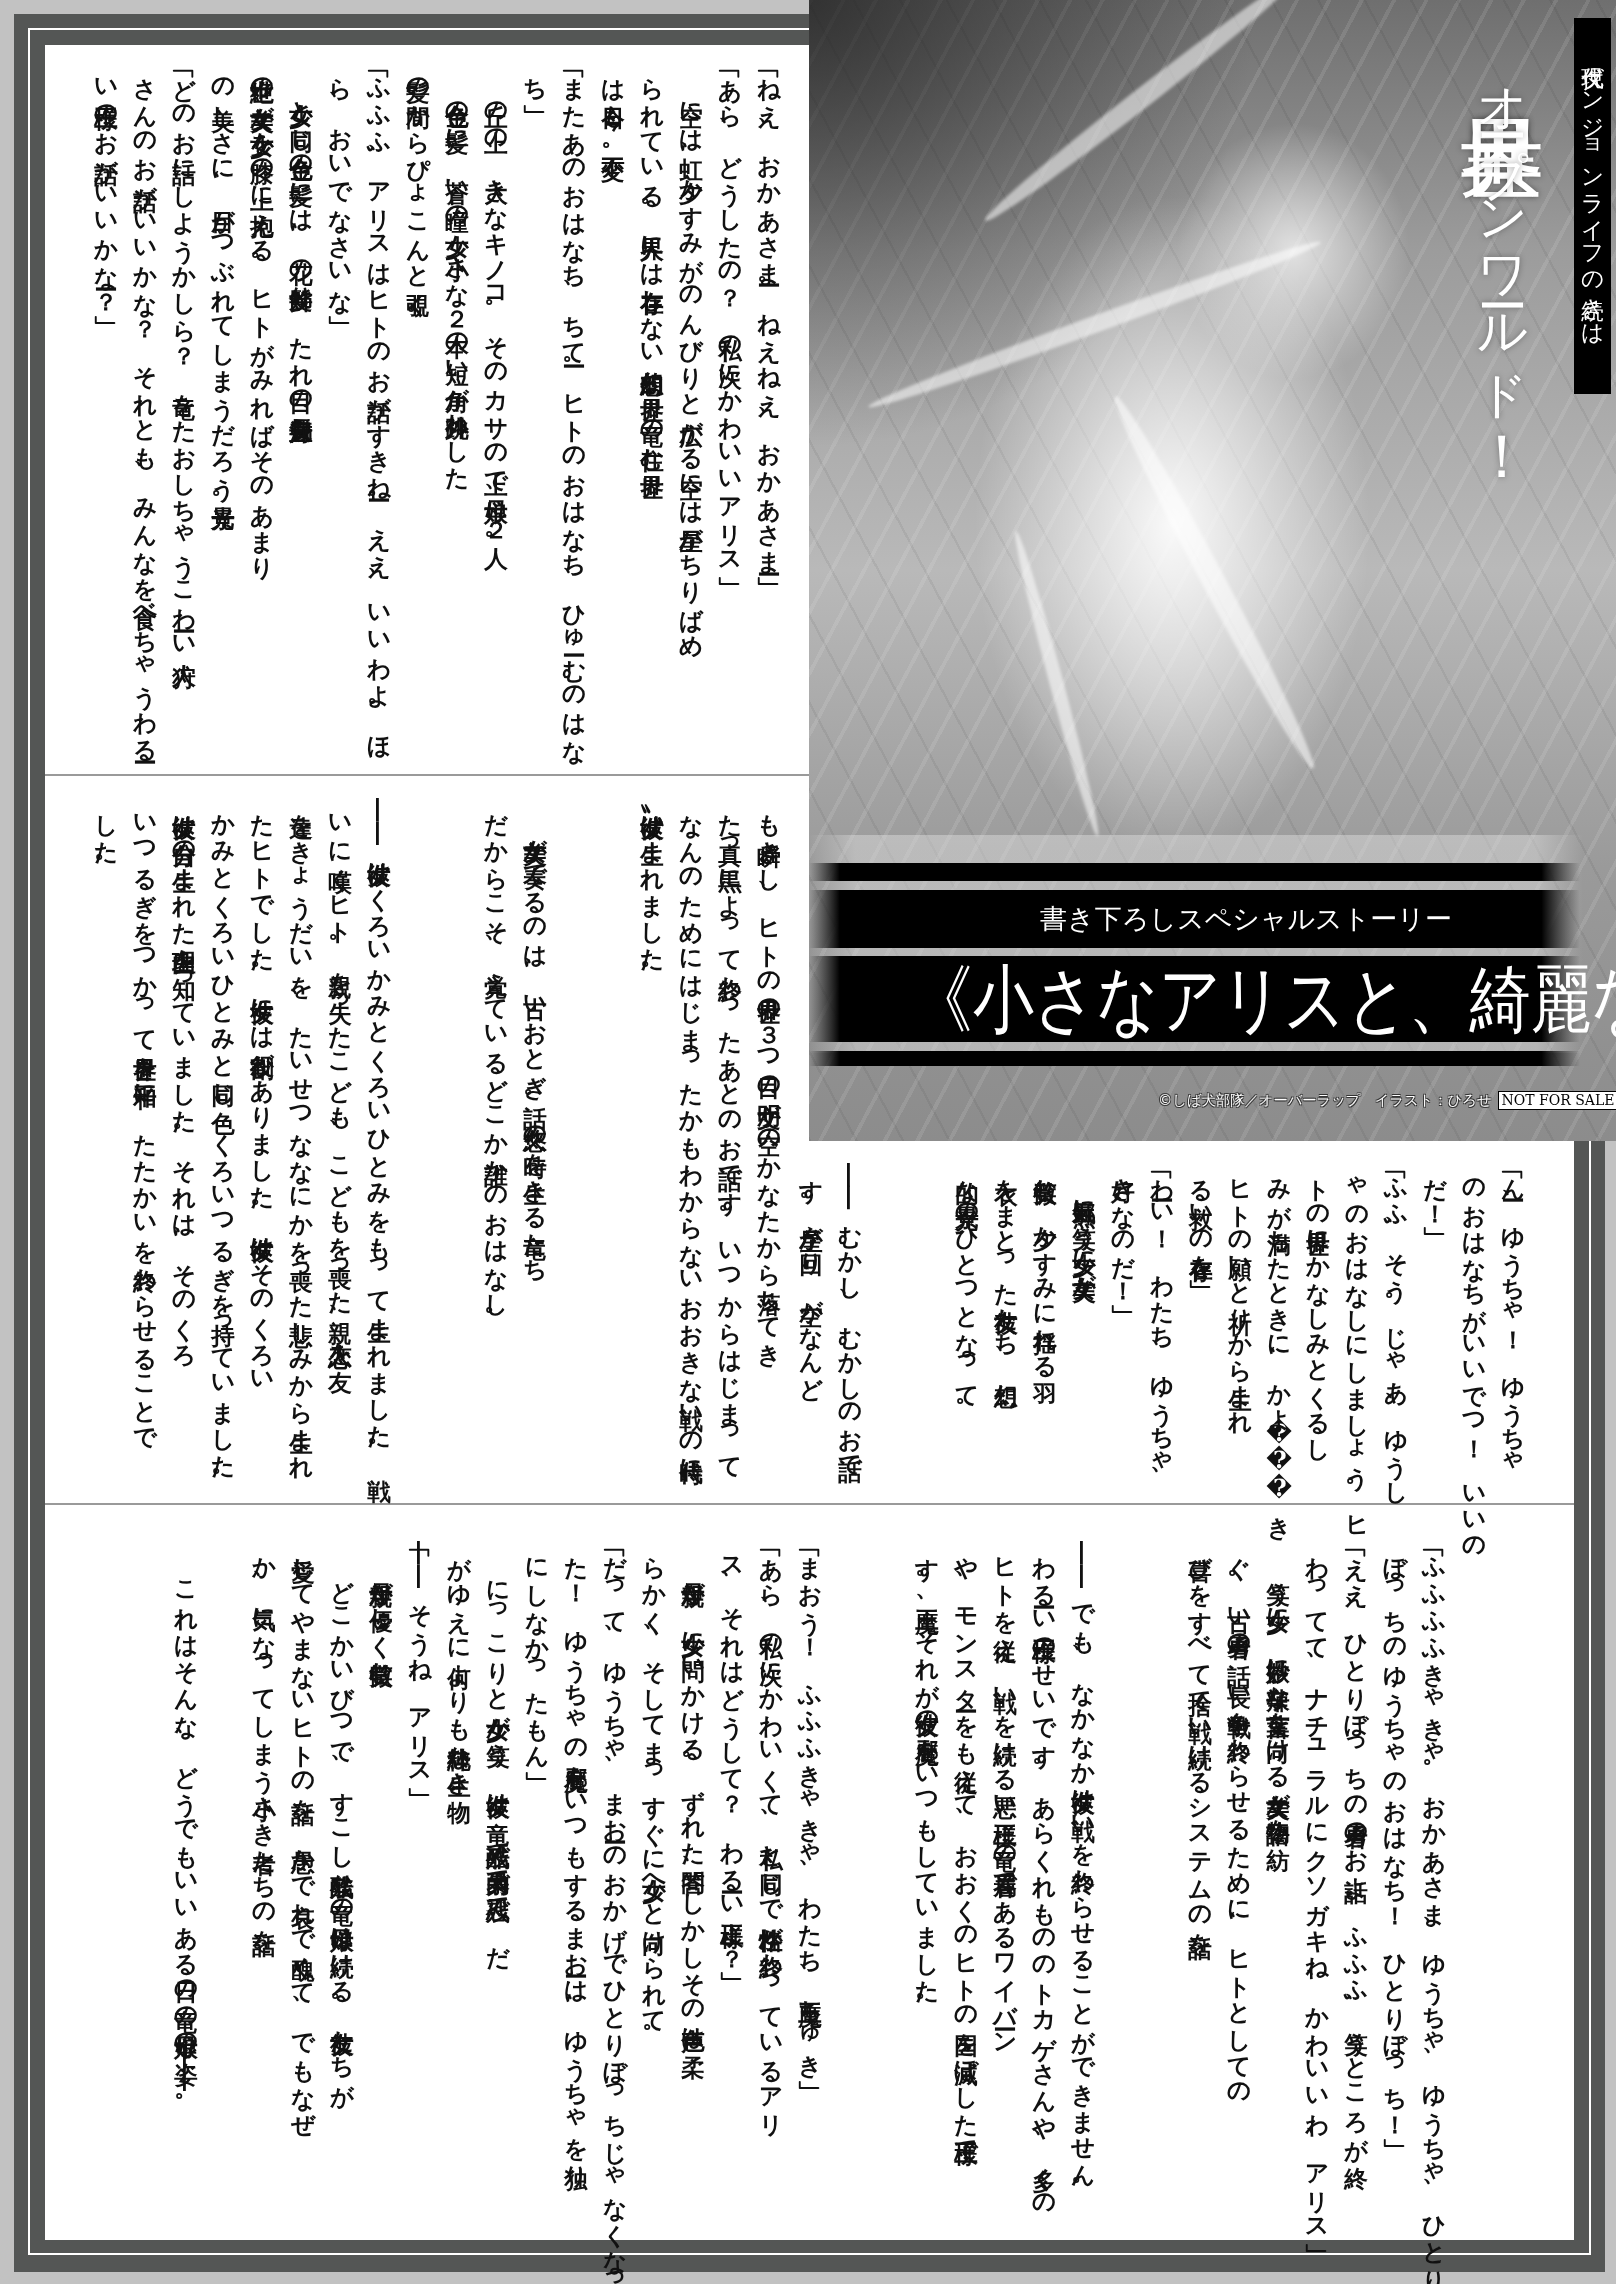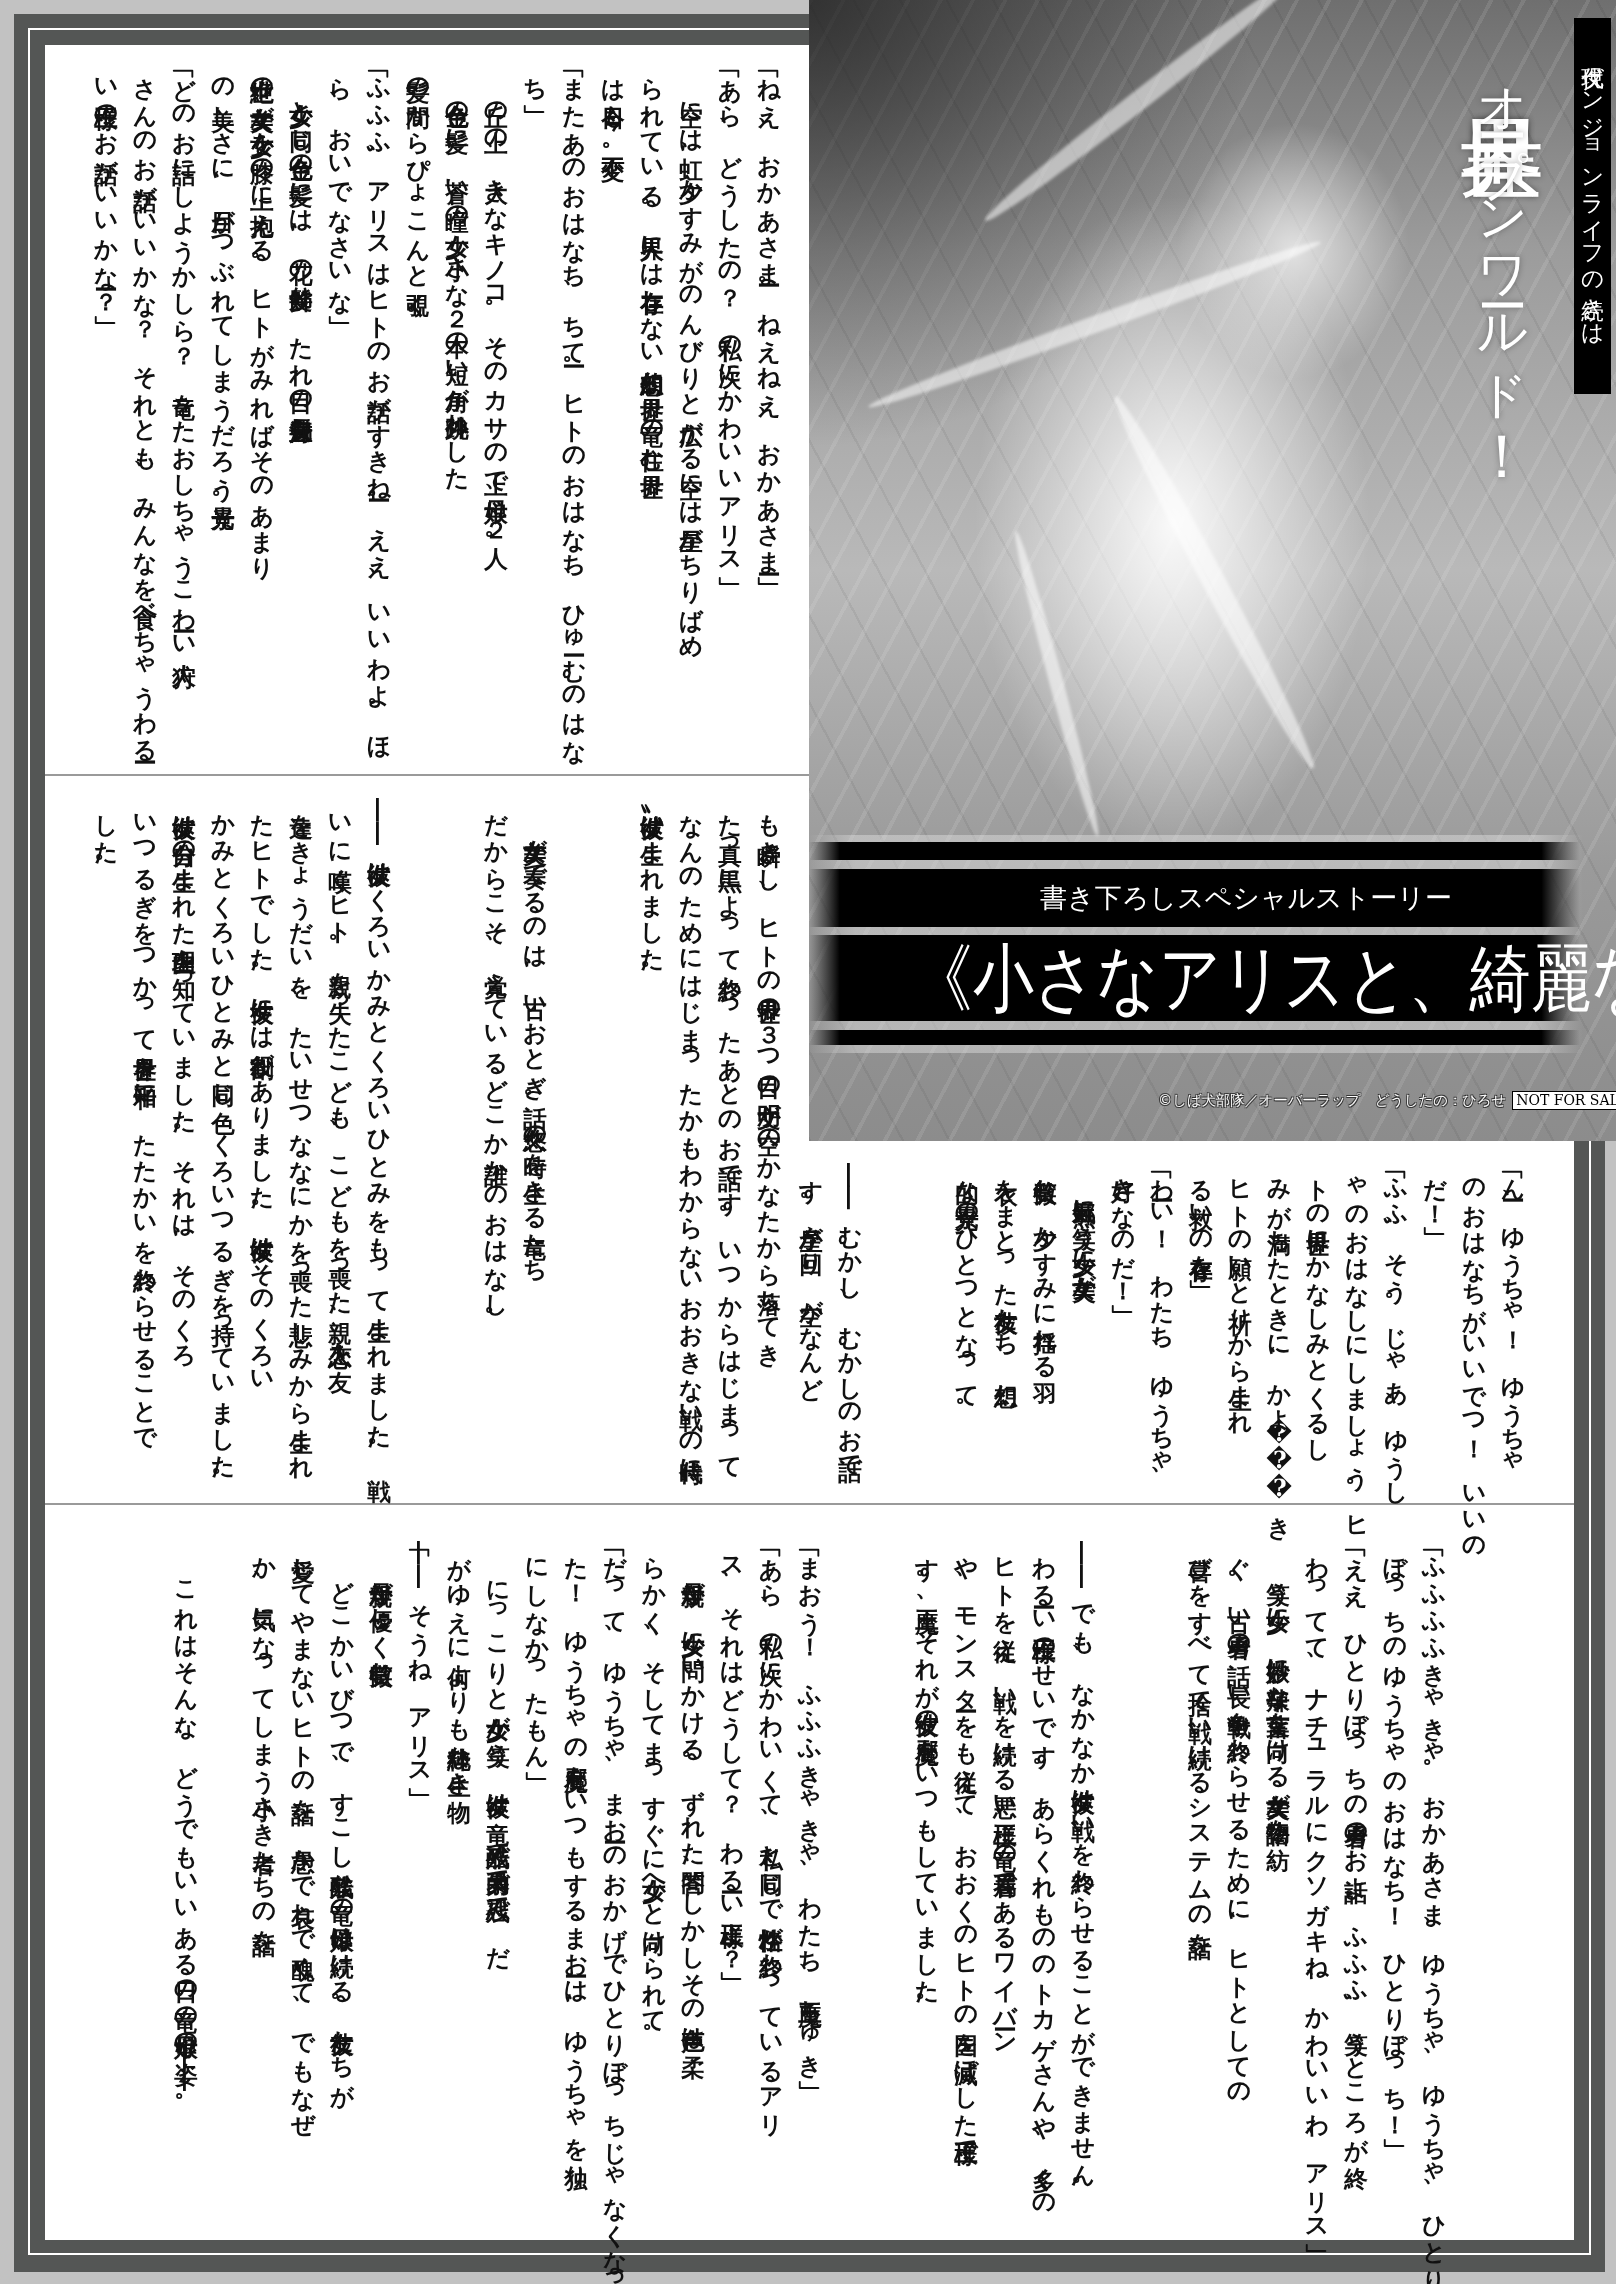--- a/index.html
+++ b/index.html
@@ -58,21 +58,21 @@
     position:absolute; left:765px; top:18px; width:37px; height:376px;
     box-sizing:border-box; padding-top:32px;
     background:#000000; color:#ffffff;
     writing-mode:vertical-rl;
     font-family:"DejaVu Serif", serif; font-size:22.6px; line-height:37px;
   }
   .banner-wrap { position:absolute; left:0; top:835px; width:774px; height:218px; background:linear-gradient(90deg, rgba(225,225,225,0) 0%, rgba(225,225,225,0.45) 6%, rgba(225,225,225,0.45) 94%, rgba(225,225,225,0) 100%); }
   .bar {
     position:absolute; left:0; width:771px;
     background:linear-gradient(90deg, rgba(0,0,0,0) 0%, #000 4%, #000 95%, rgba(0,0,0,0) 100%);
-    color:#ffffff; text-align:center; box-sizing:border-box; padding-left:103px; white-space:nowrap;
+    color:#ffffff; text-align:center; box-sizing:border-box; padding-left:103px; white-space:nowrap;margin-top:21px;
   }
   .bar-a { top:6.8px;   height:18px; }
   .bar-b { top:34px;  height:58px;  line-height:58px; font-family:"DejaVu Sans", sans-serif; font-size:27px; }
   .bar-c { top:100px; height:86px; line-height:86px; font-family:"DejaVu Serif", serif; font-size:61px; }
   .bar-c span { display:inline-block; transform:scaleY(1.22); }
   .bar-d { top:195px; height:15px; }
   .credits {
     position:absolute; left:349px; top:1091px; white-space:nowrap;
     font-family:"DejaVu Sans", sans-serif; font-size:14.3px; color:#ffffff;
     text-shadow:-0.8px -0.8px 0 #333, 0.8px -0.8px 0 #333, -0.8px 0.8px 0 #333, 0.8px 0.8px 0 #333;
@@ -206,16 +206,16 @@
   <div class="tagline">現代ダンジョンライフの続きは</div>
 
   <div class="banner-wrap">
     <div class="bar bar-a"></div>
     <div class="bar bar-b"><span>書き下ろしスペシャルストーリー</span></div>
     <div class="bar bar-c"><span>《小さなアリスと、綺麗な花竜》</span></div>
     <div class="bar bar-d"></div>
   </div>
 
   <div class="credits">
-    <span>©しば犬部隊／オーバーラップ　どうしたの：ひろせ</span><span class="nfs">NOT FOR SALE</span>
+    <span>©しば犬部隊／オーバーラップ　イラスト：ひろせ</span><span class="nfs">NOT FOR SALE</span>
   </div>
 </div>
 
 
 </body></html>

